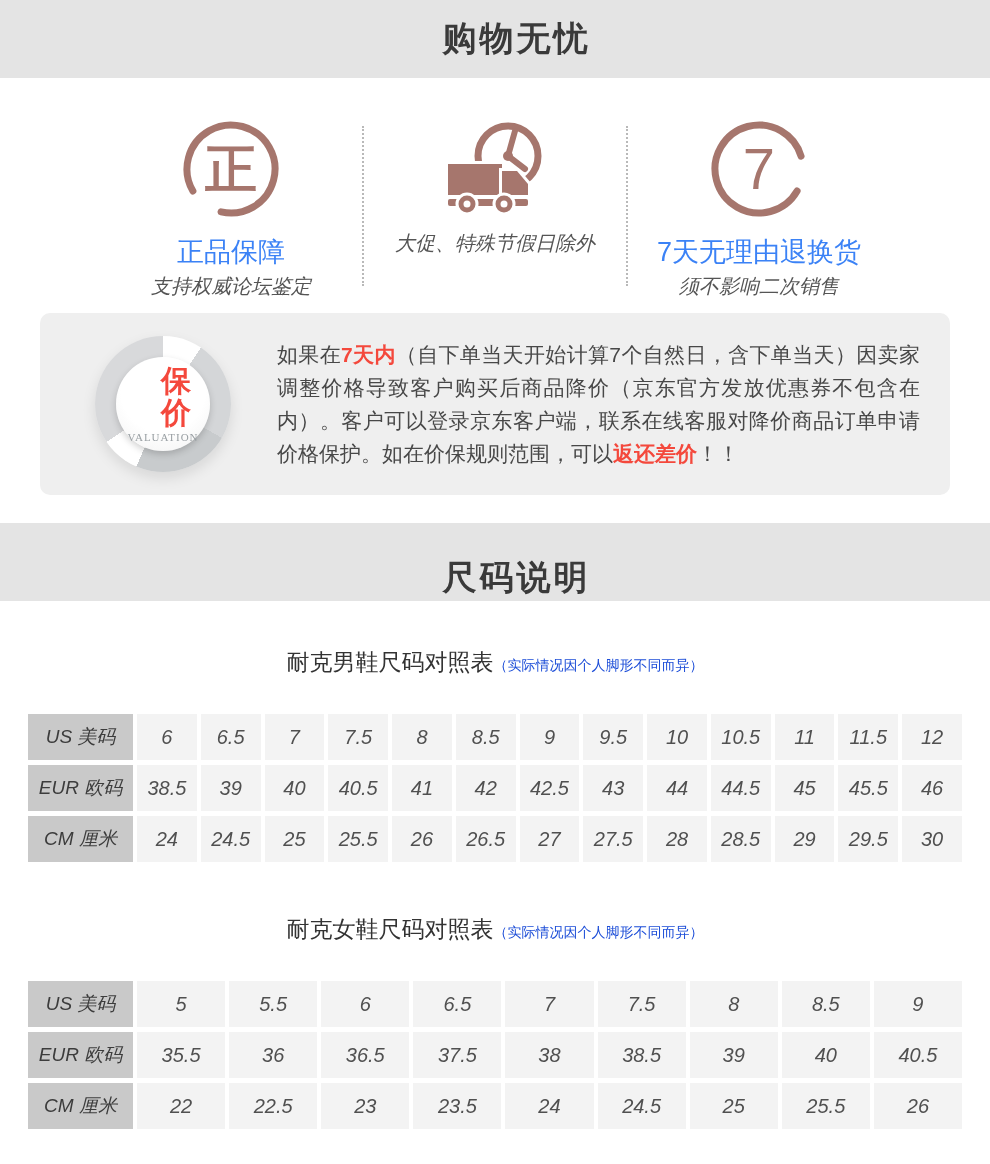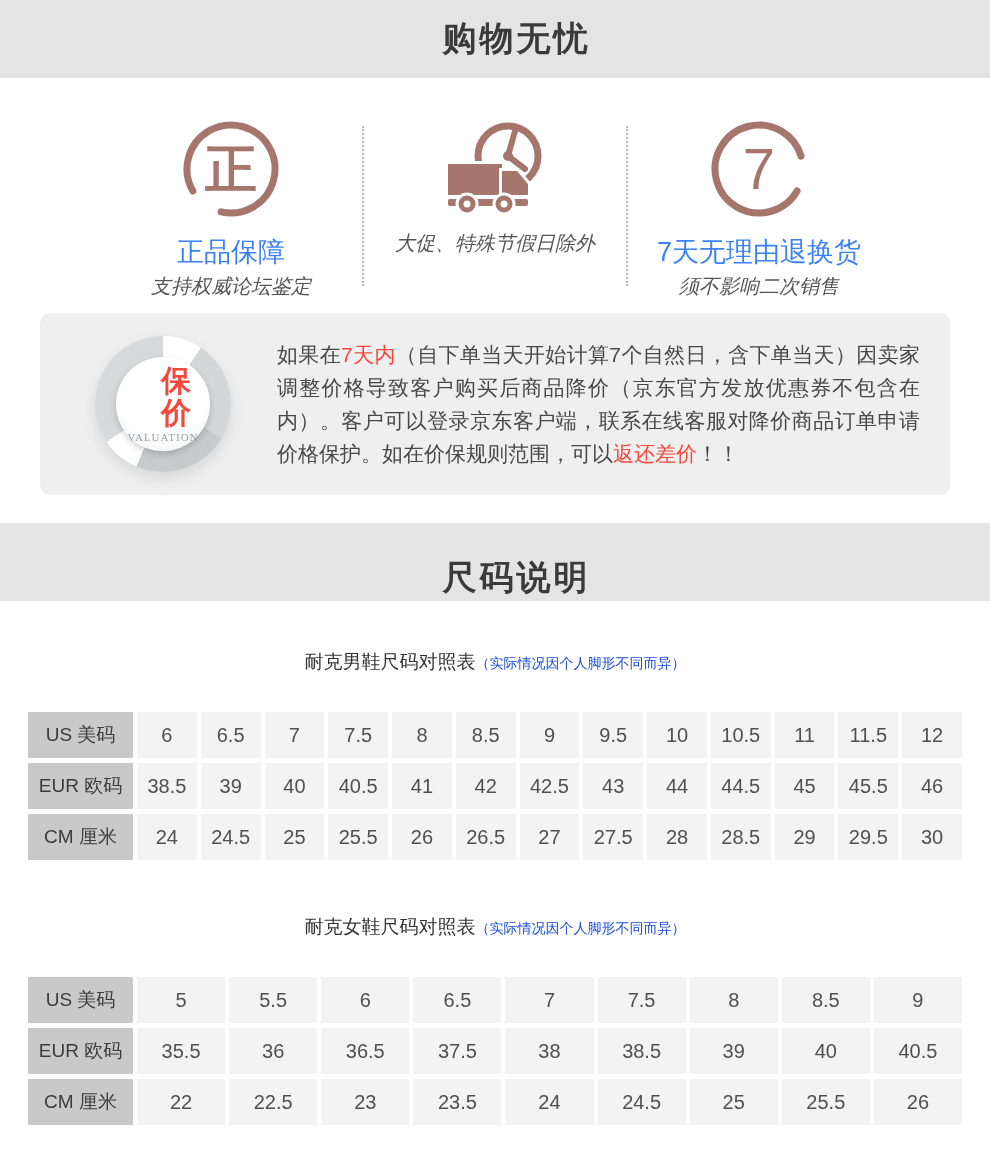--- a/index.html
+++ b/index.html
@@ -52,32 +52,32 @@
   }
   .badge-title { font-size:30px; font-weight:bold; color:#f4483c; line-height:32px;margin-left:45px; }
   .badge-sub {
     margin-top:2px; font-size:11px; color:#9aa0a4; letter-spacing:1px;
     font-family:"Liberation Serif","DejaVu Serif",serif;
   }
   .price-text {
     margin-left:46px; width:660px; font-size:21px; line-height:33px; color:#484848;
     text-align:justify;
   }
-  .price-text .red { color:#f4483c; }
+  .price-text .red { color:#f4483c;font-weight:bold; }
 
   
   .tbl-title { margin-top:46px; text-align:center; line-height:30px; }
   .tbl-title.second { margin-top:52px; }
-  .tbl-title-main { font-size:19px; color:#333333; }
+  .tbl-title-main { font-size:23px; color:#333333; }
   .tbl-title-note { font-size:14px; color:#1d4ed8; }
   .size-table {
     width:934px; margin:34px auto 0;
     display:flex; flex-direction:column; row-gap:5px;
   }
-  .size-row { display:flex; column-gap:4px; }
+  .size-row { display:flex; column-gap:4px;font-style:italic; }
   .size-cell {
     flex:1 1 0; height:46px; background:#f3f3f3;
     display:flex; align-items:center; justify-content:center;
     font-size:20px; color:#505050;
   }
   .size-cell.head {
     flex:0 0 105px; background:#c9c9c9; color:#3c3c3c; font-size:19px;
   }
 </style>
 </head>

